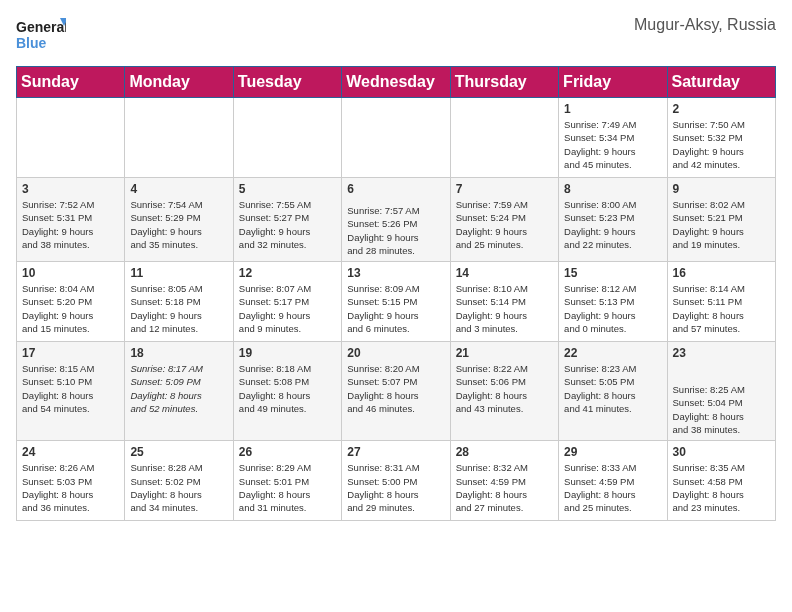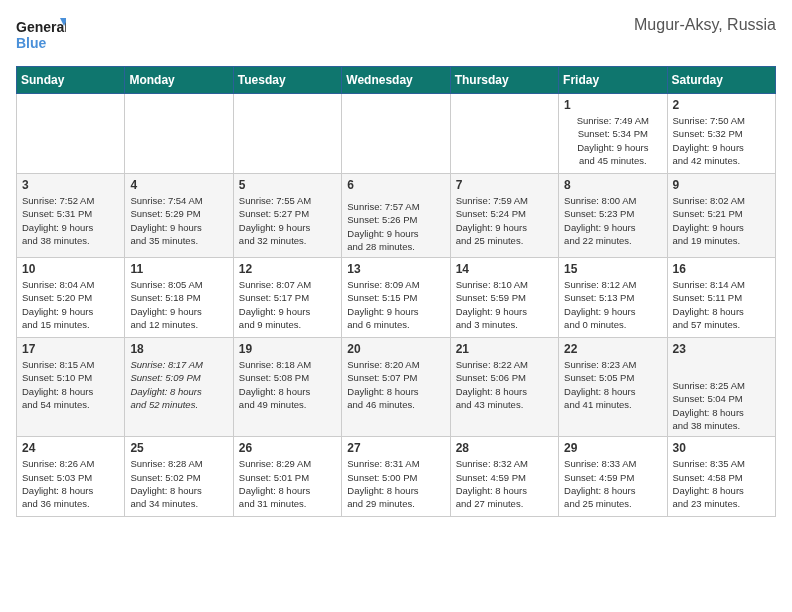--- a/index.html
+++ b/index.html
@@ -32,23 +32,23 @@
     .location-title {
       font-size: 16px;
       color: #555;
     }
     table {
       width: 100%;
       border-collapse: collapse;
       table-layout: fixed;
     }
     thead th {
-      background: #0f766e;
+      background: #be185d;
       color: #fff;
-      font-size: 12px;
+      font-size: 16px;
       font-weight: bold;
       padding: 6px 4px;
       border: 1px solid #2a6098;
       text-align: left;
     }
     tbody td {
       vertical-align: top;
       border: 1px solid #ccc;
       padding: 4px 5px;
       font-size: 10px;
@@ -104,21 +104,21 @@
   </thead>
   <tbody id="calendar-body">
       <tr>
         <td class="empty-cell"></td>
         <td class="empty-cell"></td>
         <td class="empty-cell"></td>
         <td class="empty-cell"></td>
         <td class="empty-cell"></td>
         <td>
           <span class="day-number">1</span>
-          <div class="day-info" style="white-space: pre-line; text-align: center;">Sunrise: 7:49 AM
+          <div class="day-info" style="white-space: pre-line;">Sunrise: 7:49 AM
 Sunset: 5:34 PM
 Daylight: 9 hours
 and 45 minutes.</div>
         </td>
         <td>
           <span class="day-number">2</span>
           <div class="day-info" style="white-space: pre-line;">Sunrise: 7:50 AM
 Sunset: 5:32 PM
 Daylight: 9 hours
 and 42 minutes.</div>
@@ -200,21 +200,21 @@
         <td>
           <span class="day-number">13</span>
           <div class="day-info" style="white-space: pre-line;">Sunrise: 8:09 AM
 Sunset: 5:15 PM
 Daylight: 9 hours
 and 6 minutes.</div>
         </td>
         <td>
           <span class="day-number">14</span>
           <div class="day-info" style="white-space: pre-line;">Sunrise: 8:10 AM
-Sunset: 5:59 PM
+Sunset: 5:14 PM
 Daylight: 9 hours
 and 3 minutes.</div>
         </td>
         <td>
           <span class="day-number">15</span>
           <div class="day-info" style="white-space: pre-line;">Sunrise: 8:12 AM
 Sunset: 5:13 PM
 Daylight: 9 hours
 and 0 minutes.</div>
         </td>

